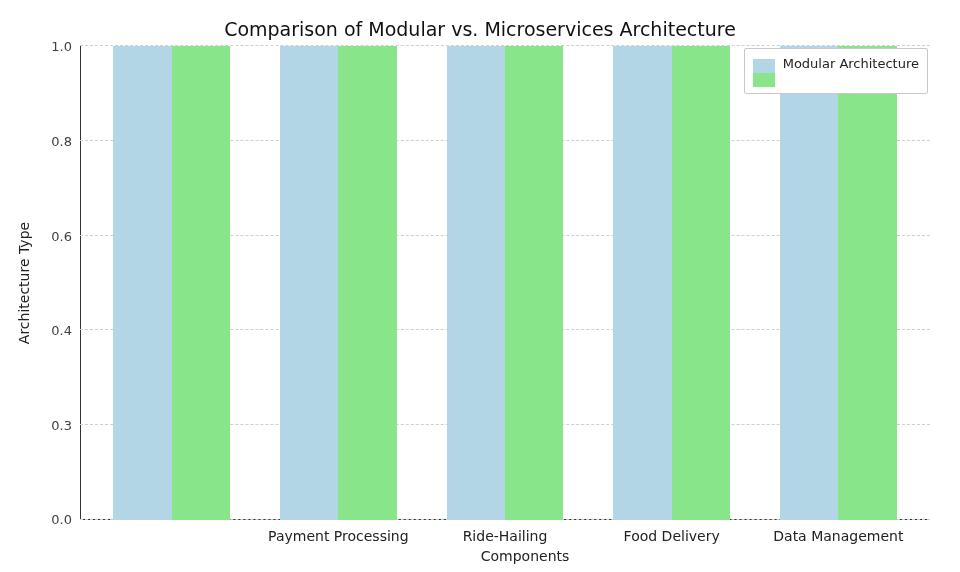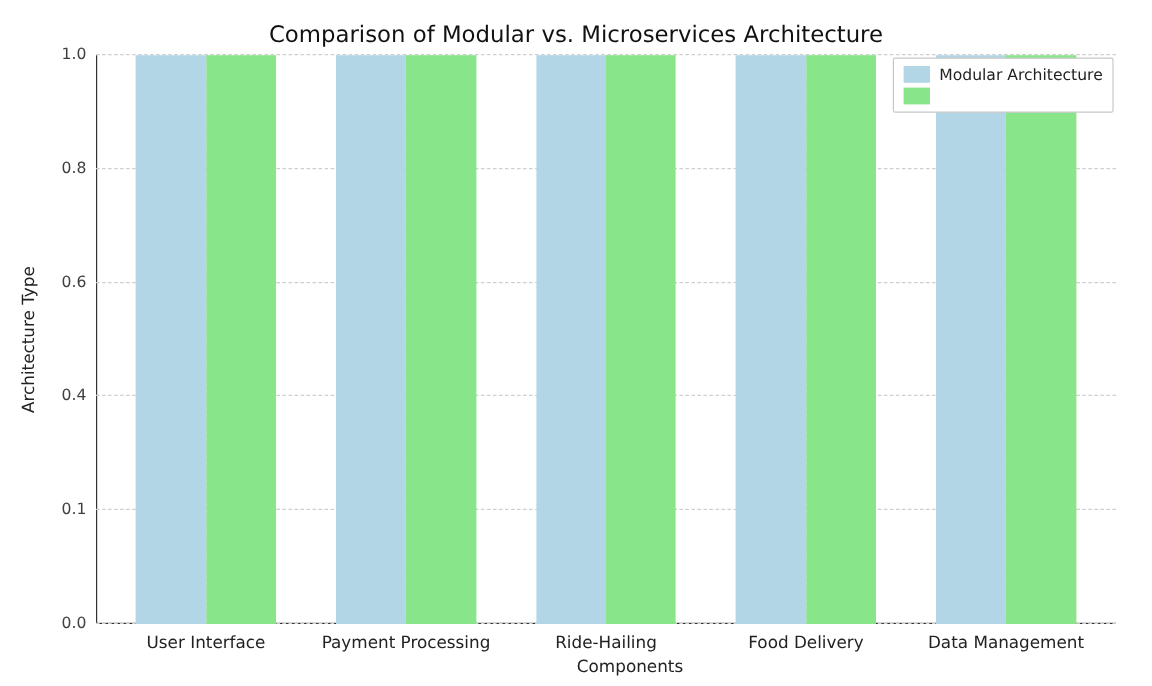--- a/index.html
+++ b/index.html
@@ -97,21 +97,21 @@
   .legend {
     position: absolute;
     background: #ffffff;
     border: 1px solid #c8c8c8;
     border-radius: 2px;
     padding: 6px 8px;
     font-size: 13px;
   }
   .legend .row {
     display: flex;
-    align-items: flex-start;
+    align-items: flex-end;
     line-height: 18px;
   }
   .legend .swatch {
     display: inline-block;
     width: 22px;
     height: 14px;
     margin-right: 8px;
   }
   .legend .swatch.modular { background: #b2d6e6; }
   .legend .swatch.micro   { background: #89e589; }
@@ -150,41 +150,40 @@
 
     <div class="bar modular" style="left:43.137%; width:6.8627%; height:100%;"></div>
     <div class="bar micro" style="left:50.000%; width:6.8627%; height:100%;"></div>
 
     <div class="bar modular" style="left:62.745%; width:6.8627%; height:100%;"></div>
     <div class="bar micro" style="left:69.608%; width:6.8627%; height:100%;"></div>
 
     <div class="bar modular" style="left:82.353%; width:6.8627%; height:100%;"></div>
     <div class="bar micro" style="left:89.216%; width:6.8627%; height:100%;"></div>
 
-    <div class="xtick" style="left:10.784%;">User Interface</div>
     <div class="xtick" style="left:30.392%;text-align:right;">Payment Processing</div>
     <div class="xtick" style="left:50.000%;">Ride-Hailing</div>
     <div class="xtick" style="left:69.608%;">Food Delivery</div>
     <div class="xtick" style="left:89.216%;">Data Management</div>
 
     <div class="xlabel" style="top:calc(100% + 28px);margin-left:20px;">Components</div>
 
     <div class="legend" style="top:2px; right:2px;">
       <div class="row">
         <span class="swatch modular"></span>
         <span>Modular Architecture</span>
       </div>
       <div class="row">
         <span class="swatch micro"></span>
       </div>
     </div>
   </div>
 
   <div style="position:absolute; left:0; top:46px; width:80px; height:474px;">
     <div class="ytick" style="bottom:-7px; top:auto; transform:none;">0.0</div>
-    <div class="ytick" style="top:80%;">0.1</div>
+    <div class="ytick" style="top:80%;">0.3</div>
     <div class="ytick" style="top:60%;">0.4</div>
     <div class="ytick" style="top:40%;">0.6</div>
     <div class="ytick" style="top:20%;">0.8</div>
     <div class="ytick" style="top:0%;">1.0</div>
   </div>
 
 </div>
 
 </body></html>

